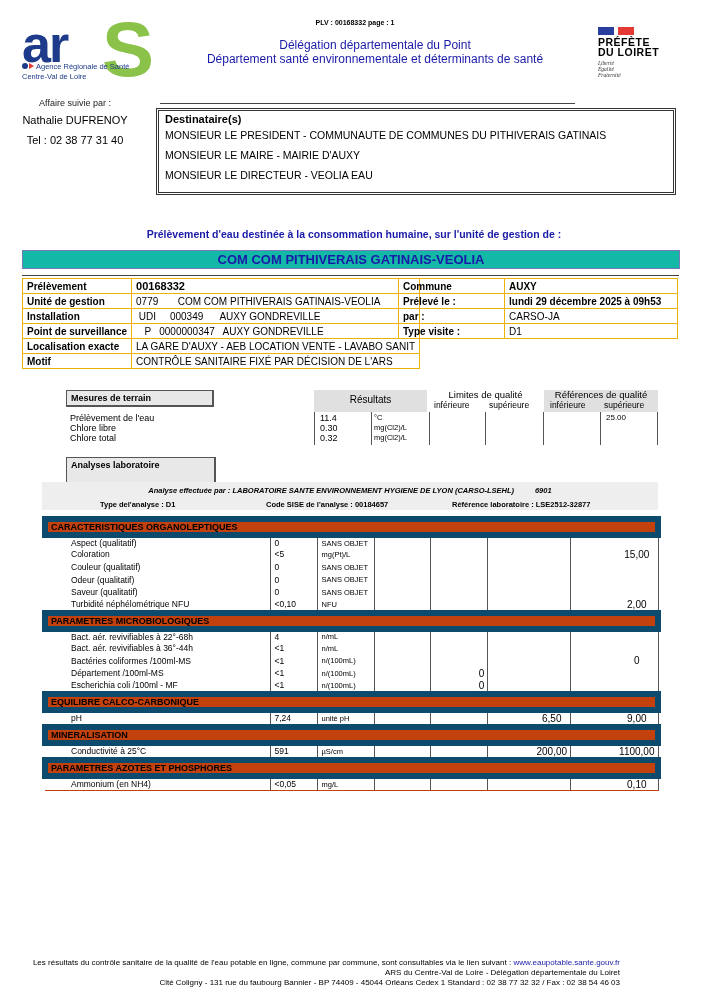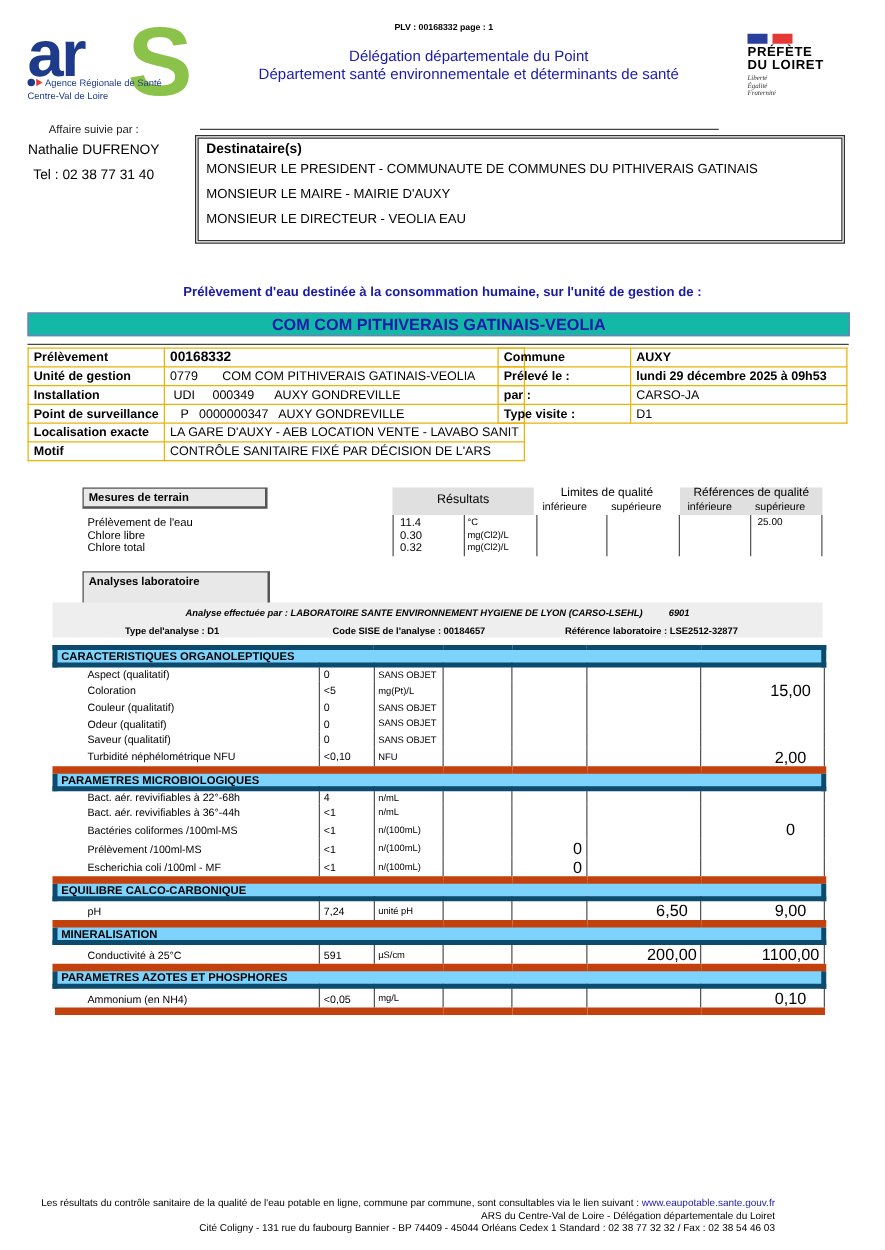--- a/index.html
+++ b/index.html
@@ -43,26 +43,26 @@
   .res-head { left: 314px; top: 390px; width: 344px; height: 22px; font-size: 9px; }
   .res-head .grey { position:absolute; top:0; height:22px; background:#e0e0e0; }
   .terrain-grid { left: 314px; top: 412px; width: 344px; height: 33px; }
   .terrain-grid .v { position: absolute; top: 0; height: 33px; border-left: 1px solid #555; }
   .terrain-vals { font-size: 9px; line-height: 10px; }
   .lab-info { left: 42px; top: 482px; width: 616px; height: 28px; background: #eeeeee; font-size: 7.5px; font-weight: bold; }
   .lab-info .a { position:absolute; top:4px; left:0; width:616px; text-align:center; font-style: italic; }
   .lab-info .b { position:absolute; top:18px; }
   .lab { left: 42px; top: 516px; width: 619px; }
   .lab td { font-size: 8.5px; padding: 0 3px; height: 12.7px; border-left: 1px solid #555; border-right: 1px solid #555; white-space: nowrap; }
-  .lab tr.sec td { background: #7dd3fc; font-weight: bold; font-size: 9px; border: 4px solid #0c4a6e; height: 12px; }
+  .lab tr.sec td { background: #c2410c; font-weight: bold; font-size: 9px; border: 6px solid #0c4a6e; height: 12px; }
   .lab td.name { padding-left: 26px; width: 270px; border-left: none; border-right: 1px solid #555; }
   .lab td.val { width: 58px; }
   .lab td.unit { width: 58px; font-size: 7.5px; }
-  .lab td.c { width: 58px; text-align: center; font-size: 13px; padding-left: 48px; }
-  .lab tr.last td { border-bottom: 6px solid #c2410c; margin-top: 46px; }
+  .lab td.c { width: 58px; text-align: center; font-size: 10px; padding-left: 48px; }
+  .lab tr.last td { border-bottom: 1px solid #c2410c; margin-top: 46px; }
   .lab tr.first td:not(.name) { border-top: 1px solid #555; }
   .footer { left: 0; top: 958px; width: 620px; text-align: right; font-size: 8px; line-height: 10px; }
   .footer a { color: #1a1aa8; text-decoration: none; }
 </style>
 </head>
 <body>
 
 <div class="abs logo-ars">
   <span class="ars-text">ar</span>
   <span class="ars-s">S</span>
@@ -295,21 +295,21 @@
       <tr class=" ">
         <td class="name">Bactéries coliformes /100ml-MS</td>
         <td class="val">&lt;1</td>
         <td class="unit">n/(100mL)</td>
         <td class="c"></td>
         <td class="c"></td>
         <td class="c"></td>
         <td class="c">0</td>
       </tr>
       <tr class=" ">
-        <td class="name">Prélèvement /100ml-MS</td>
+        <td class="name">Département /100ml-MS</td>
         <td class="val">&lt;1</td>
         <td class="unit">n/(100mL)</td>
         <td class="c"></td>
         <td class="c">0</td>
         <td class="c"></td>
         <td class="c"></td>
       </tr>
       <tr class=" last">
         <td class="name">Escherichia coli /100ml - MF</td>
         <td class="val">&lt;1</td>

